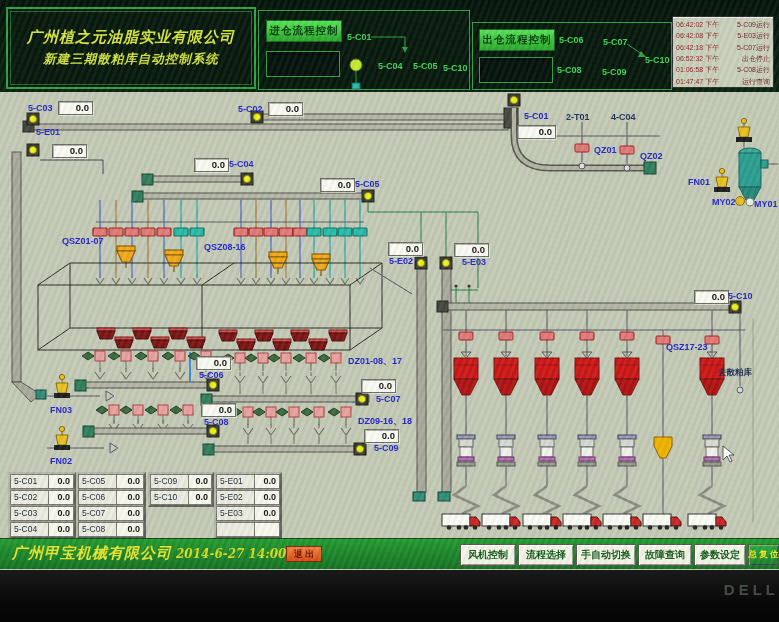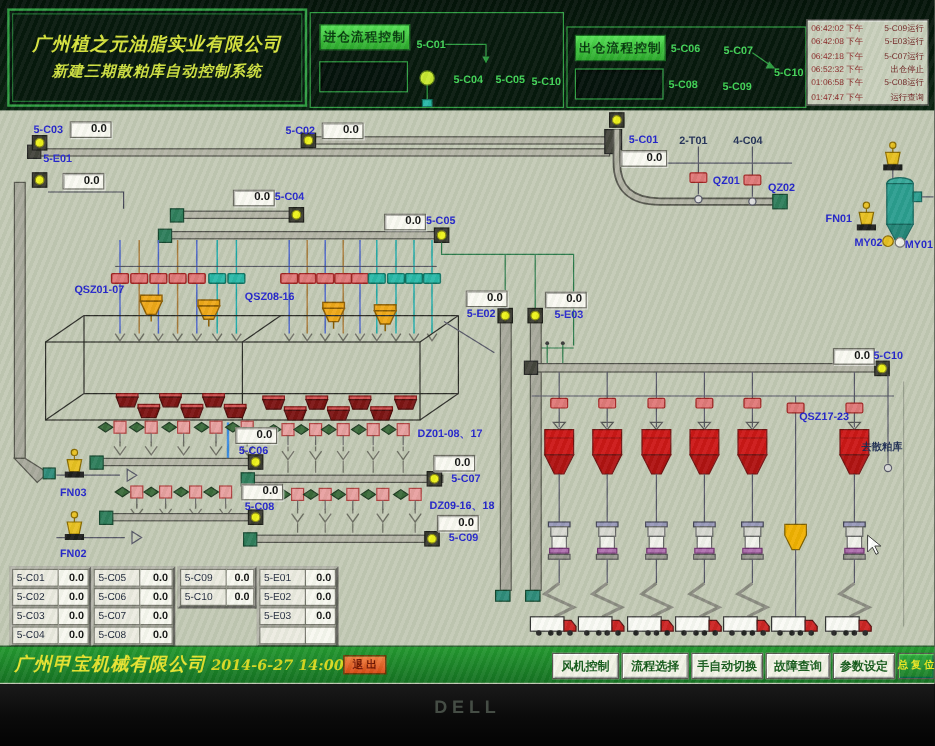--- a/index.html
+++ b/index.html
@@ -51,21 +51,21 @@
   .exit{position:absolute;left:286px;top:7px;width:34px;height:14px;background:linear-gradient(#f08040,#d84a14);
     border:1px solid #7a2800;color:#6e1200;font:bold 9px/14px "Liberation Sans",sans-serif;text-align:center;}
   .fbtn{position:absolute;top:5px;height:20px;background:#f2f2e6;border:1px solid #55554d;
     box-shadow:inset 1px 1px 0 #fff,inset -1px -1px 0 #999;
     color:#155a1a;font:bold 10px "Liberation Sans",sans-serif;
     display:flex;align-items:center;justify-content:center;white-space:nowrap;}
   .fbtn.green{background:linear-gradient(#2aa83a,#1d7d2a);color:#f0e822;box-shadow:inset 1px 1px 0 #5c5,inset -1px -1px 0 #064;}
   
   .bezel{position:absolute;left:0;top:570px;width:779px;height:52px;
     background:linear-gradient(#1a1a1a 0%,#0a0a0a 55%,#030303 100%);}
-  .dell{position:absolute;left:0;top:11px;width:779px;text-align:center;color:#454d45;
+  .dell{position:absolute;left:0;top:11px;width:779px;text-align:right;color:#454d45;
     font:bold 15px "Liberation Sans",sans-serif;letter-spacing:4px;}
 </style>
 </head>
 <body>
 
 <div class="monitor">
  <div class="screen">
 
   <svg width="779" height="570" viewBox="0 0 779 570">
     <defs>

